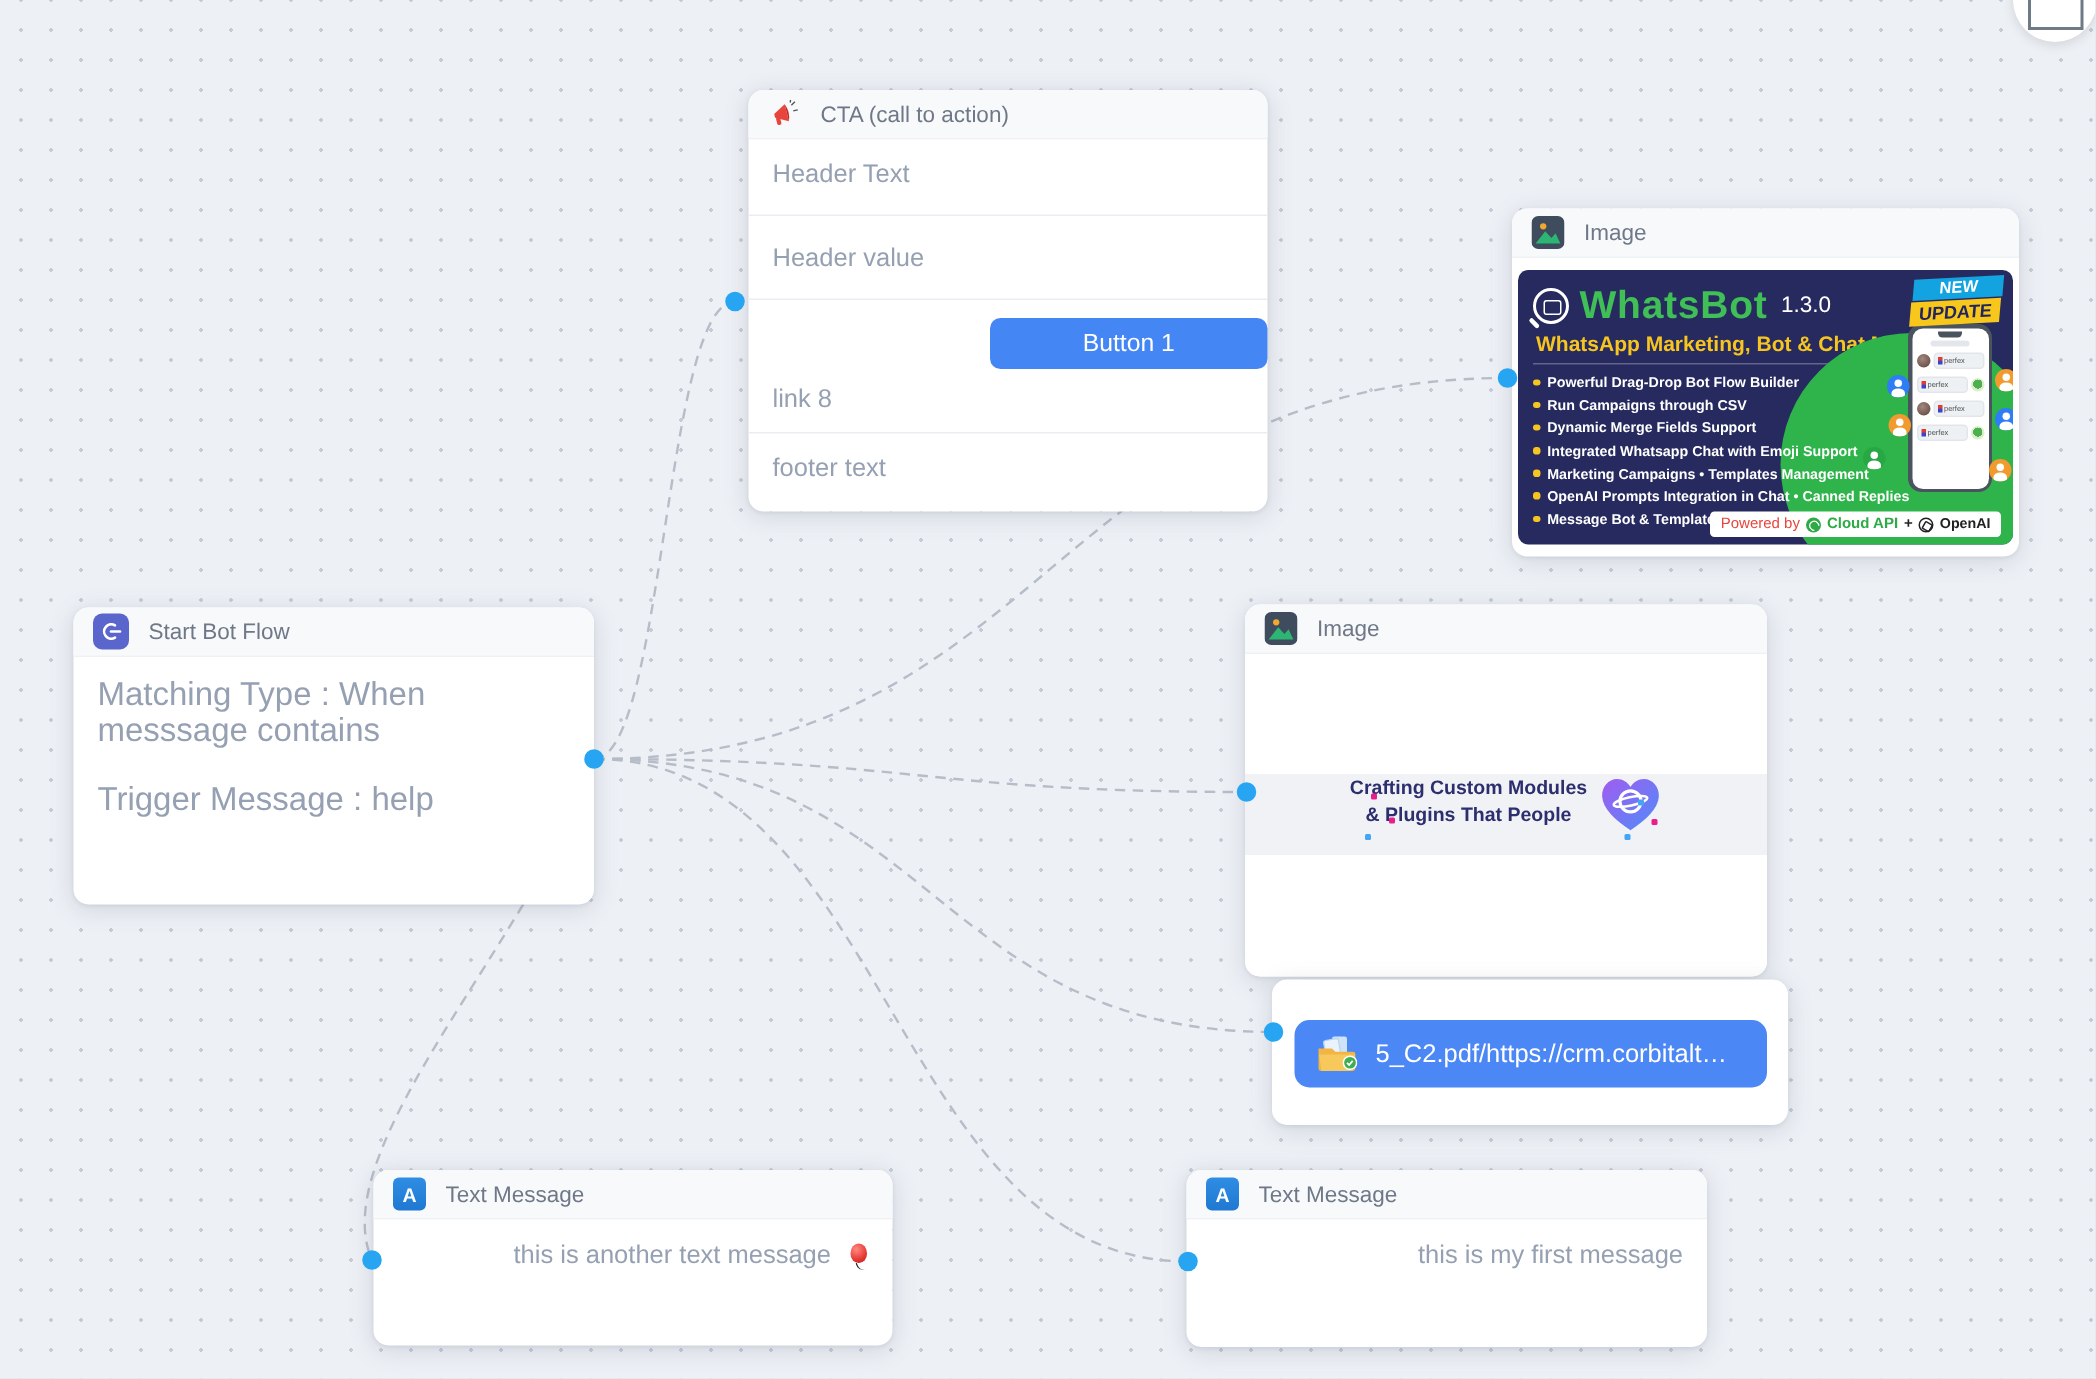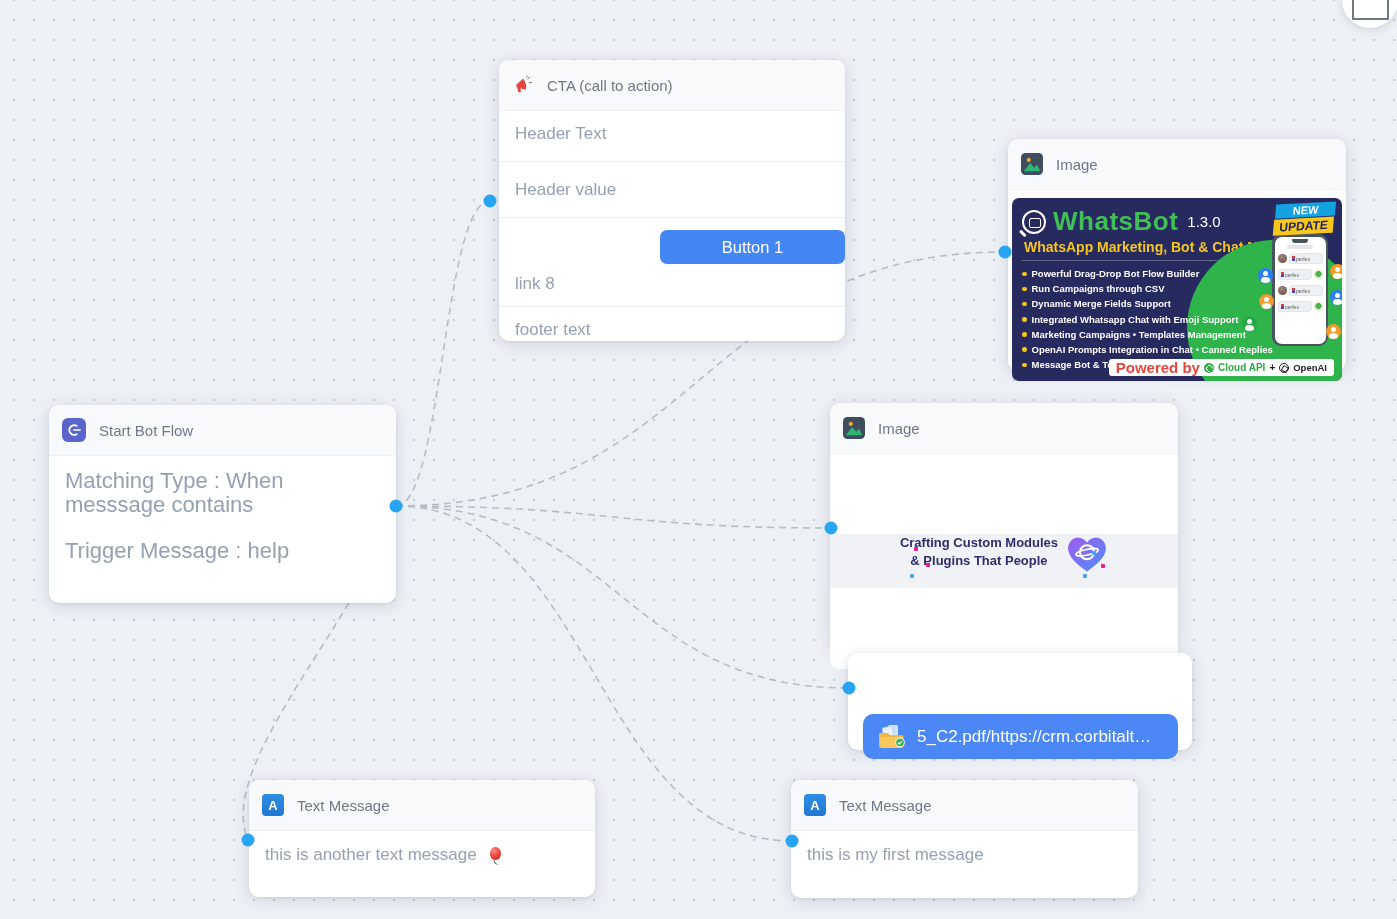--- a/index.html
+++ b/index.html
@@ -9,42 +9,42 @@
     background-image:radial-gradient(circle,#c6ccd6 1.2px,rgba(0,0,0,0) 1.4px);
     background-size:20px 20px;background-position:4px 10px;}
   
   #edges{position:absolute;left:0;top:0;z-index:1;}
   #edges path{fill:none;stroke:#b7bdc8;stroke-width:1.6;stroke-dasharray:7 5;}
   .dot{position:absolute;width:13px;height:13px;border-radius:50%;background:#27a5f2;
     transform:translate(-50%,-50%);z-index:30;}
   
   .node{position:absolute;background:#fff;border-radius:10px;z-index:10;
     box-shadow:0 3px 16px rgba(96,108,128,.20),0 1px 3px rgba(96,108,128,.12);}
-  .node-header{display:flex;align-items:center;gap:13px;height:51px;padding:0 13px;
+  .node-header{display:flex;align-items:center;gap:13px;height:33px;padding:0 13px;
     background:#f8f9fb;border-bottom:1px solid #edf0f4;border-radius:10px 10px 0 0;}
   .node-title{font-size:15px;color:#6e7888;}
   .mini-icon{display:inline-flex;width:22px;height:22px;border-radius:5px;
     align-items:center;justify-content:center;flex:none;}
   .body-text{font-size:17px;color:#95a0b2;}
   
   .cta-row{padding:13px 16px;border-bottom:1px solid #e9edf2;}
   .cta-row.noline{border-bottom:none;}
   .cta-btn-row{display:flex;padding:12px 0 0 0;}
   .cta-btn{margin-left:auto;width:185px;height:34px;border:none;border-radius:7px;
     background:#4586f5;color:#fff;font-size:16.5px;display:flex;align-items:center;
     justify-content:center;cursor:pointer;}
   
   .start-body{padding:13px 16px;}
   .start-line{font-size:22px;color:#95a0b2;line-height:24px;margin:0 0 22px 0;}
   .start-line:last-child{margin-bottom:0;}
   .start-icon{background:#5a66cb;width:24px;height:24px;border-radius:6px;}
   .txt-icon{background:linear-gradient(#2f8de4,#1f78d1);width:22px;height:22px;border-radius:4px;
     color:#fff;font-weight:bold;font-size:13px;}
   
-  .msg-body{padding:14px 16px;display:flex;align-items:center;gap:8px;}
+  .msg-body{padding:14px 16px;display:flex;align-items:center;gap:8px;justify-content:flex-end;}
   .balloon{position:relative;display:inline-block;width:13px;height:16px;margin-left:4px;}
   .balloon::before{content:"";position:absolute;left:1px;top:0;width:11px;height:13px;
     border-radius:50% 50% 48% 48%;background:radial-gradient(circle at 35% 30%,#ff8a80,#e53935 60%,#b71c1c);}
   .balloon::after{content:"";position:absolute;left:5px;top:12px;width:5px;height:6px;
     border-left:1.4px solid #333;border-radius:0 0 0 80%;transform:rotate(-18deg);}
   
   .img-body{padding:8px 4px 9px 4px;}
   
   .promo{position:relative;height:183px;background:#272a5f;border-radius:7px;overflow:hidden;
     padding:8px 10px;}
@@ -84,41 +84,41 @@
   .chat-pill::before{content:"";width:3px;height:4.5px;flex:none;
     background:linear-gradient(#e53935 40%,#3646c9 60%);}
   .float-av{position:absolute;width:15px;height:15px;border-radius:50%;z-index:3;overflow:hidden;}
   .float-av::before{content:"";position:absolute;left:5px;top:3px;width:5px;height:5px;
     border-radius:50%;background:#fff;}
   .float-av::after{content:"";position:absolute;left:3px;top:9px;width:9px;height:6px;
     border-radius:50% 50% 0 0;background:#fff;}
   .av-blue{background:#2f7df6;} .av-orange{background:#f29a2e;} .av-green{background:#28a745;}
   .powered{position:absolute;right:8px;bottom:5px;height:17px;display:flex;align-items:center;
     gap:4px;background:#fff;border-radius:3px;padding:0 7px;z-index:6;}
-  .pw-pre{font-size:15px;font-weight:700;color:#e8453c;}
+  .pw-pre{font-size:10px;font-weight:400;color:#e8453c;}
   .pw-cloud{font-size:10px;font-weight:800;color:#2eab46;}
   .pw-plus{font-size:10px;font-weight:800;color:#222;}
   .pw-oa{font-size:9.5px;font-weight:800;color:#222;}
   .wa-icon{width:10px;height:10px;border-radius:50%;background:#2eab46;position:relative;flex:none;}
   .wa-icon::before{content:"";position:absolute;left:2.5px;top:2.5px;width:5px;height:5px;
     border:1.2px solid #fff;border-radius:50%;border-right-color:rgba(0,0,0,0);transform:rotate(45deg);}
   .oa-icon{width:10px;height:10px;border:1.3px solid #222;border-radius:50%;position:relative;flex:none;}
   .oa-icon::before{content:"";position:absolute;left:2px;top:2px;width:3.5px;height:3.5px;
     border:1.2px solid #222;border-radius:1px;transform:rotate(30deg);}
   
   .craft-body{position:relative;height:215px;background:#fff;border-radius:0 0 10px 10px;}
   .craft-band{position:absolute;left:0;right:0;top:80px;height:54px;background:#f1f2f5;
     display:flex;justify-content:center;gap:8px;}
   .craft-caption{font-size:13px;line-height:18px;font-weight:700;color:#2c2e6e;text-align:center;}
   .confetti{position:absolute;width:4px;height:4px;border-radius:1px;}
   .c-pink{background:#e91e8c;} .c-blue{background:#42a5f5;}
   
   .file-body{padding:27px 14px 25px 15px;}
   .file-btn{height:45px;border:none;width:100%;border-radius:10px;background:#4b87f5;display:flex;
-    align-items:center;gap:12px;padding:0 14px;cursor:pointer;margin-top:34px;}
+    align-items:center;gap:12px;padding:0 14px;cursor:pointer;}
   .file-label{color:#fff;font-size:17px;font-weight:500;white-space:nowrap;overflow:hidden;}
   
   .fs-circle{position:absolute;left:1342px;top:-28px;width:56px;height:56px;border-radius:50%;
     background:#fff;box-shadow:0 2px 8px rgba(0,0,0,.12);z-index:40;}
   .fs-rect{position:absolute;left:1352px;top:-4px;width:37px;height:24px;background:#fff;
     border:2.4px solid #6f7a87;z-index:41;}
 </style>
 </head>
 <body>
 

